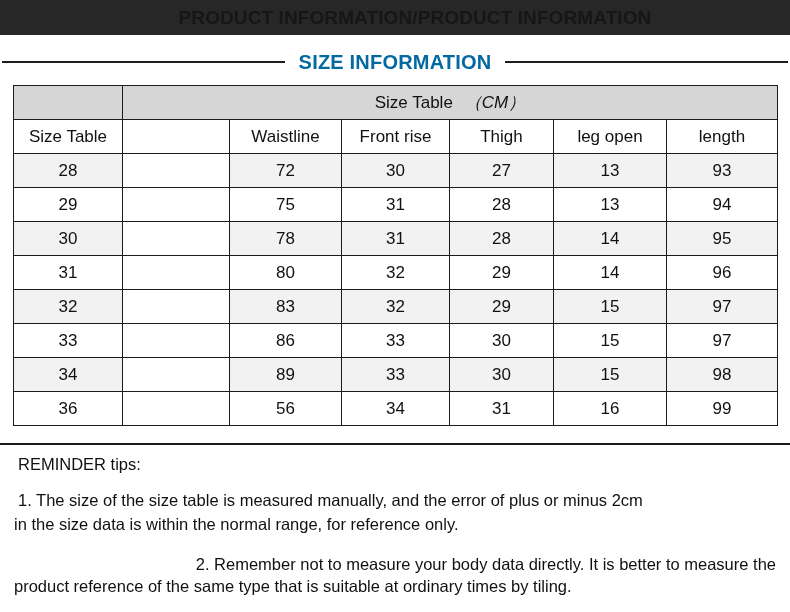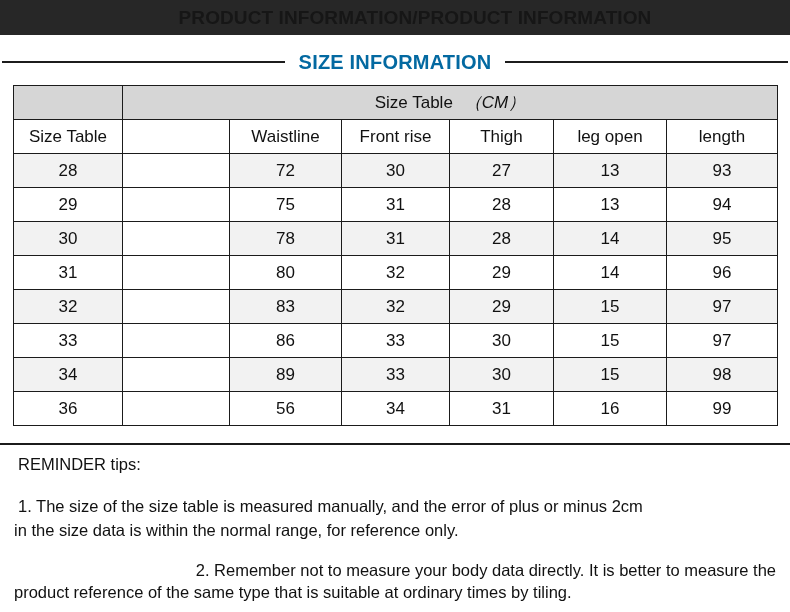--- a/index.html
+++ b/index.html
@@ -126,21 +126,21 @@
   .reminder {
     padding: 9px 14px 0 18px;
   }
   .reminder p {
     margin: 0;
     font-size: 16.5px;
     line-height: 1.33;
     color: #111111;
   }
   .reminder .tips-head {
-    margin-bottom: 20px;
+    margin-bottom: 14px;
   }
   .reminder .line-1 { margin-bottom: 2px; }
   .reminder .line-2 { margin-bottom: 18px; margin-left: -4px; }
   .reminder .line-3 { margin-bottom: 0px; text-align: right; }
   .reminder .line-4 { margin-left: -4px; }
 </style>
 </head>
 <body>
 
 <div class="banner">

